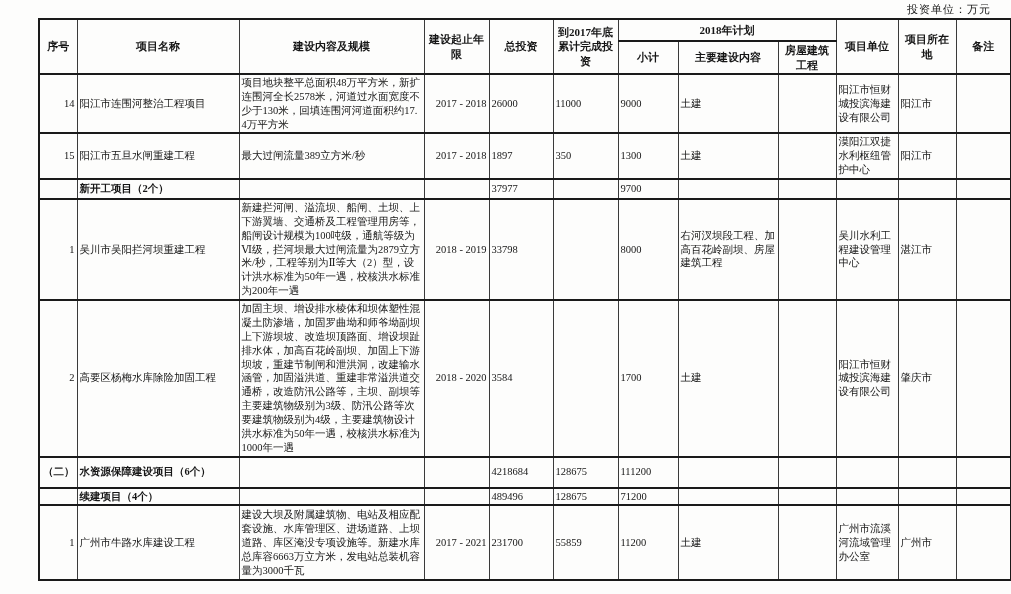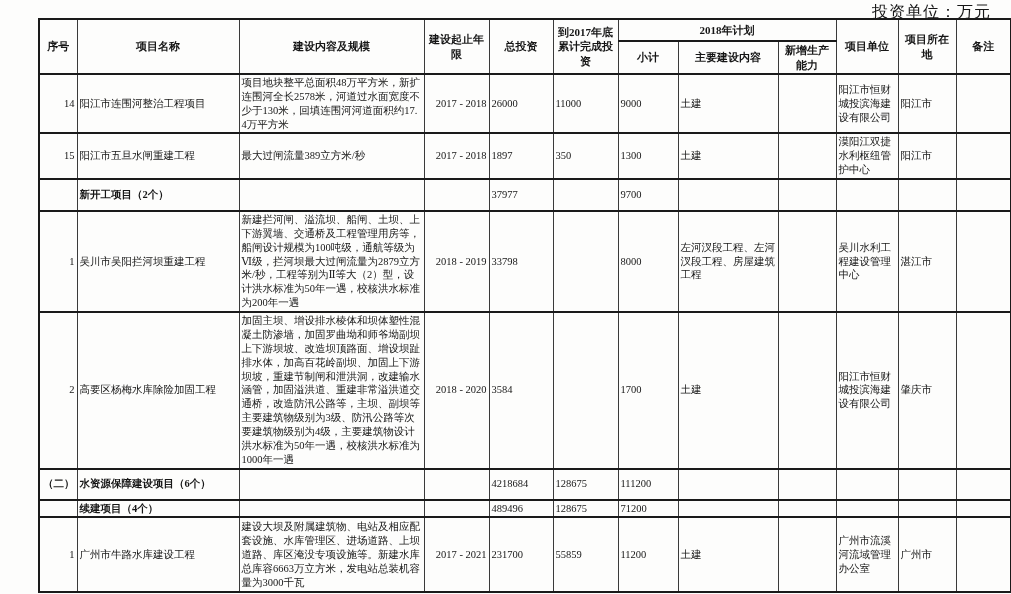--- a/index.html
+++ b/index.html
@@ -7,21 +7,21 @@
     position:relative;
     width:1011px;height:594px;
     background:#fdfdfc;
     font-family:"Liberation Serif","DejaVu Serif",serif;
     color:#161616;
     overflow:hidden;
   }
   .unit-note{
     position:absolute;
     top:2px;right:20px;
-    font-size:16px;
+    font-size:11px;
     letter-spacing:1px;
   }
   table.grid{
     position:absolute;
     left:38px;top:18px;
     width:972px;
     border-collapse:collapse;
     table-layout:fixed;
     font-size:10.5px;
     line-height:1.32;
@@ -39,21 +39,21 @@
   table.grid{border:2px solid #1a1a1a;}
   th{font-weight:bold;text-align:center;font-size:11px;padding:0 1px;}
   .num{font-family:"Liberation Serif","DejaVu Serif",serif;}
   .txt{text-align:left;}
   .ctr{text-align:right;white-space:nowrap;}
   .section .name{font-weight:bold;}
   tr.h22{height:22px;}
   tr.h26{height:26px;}
   tr.h58{height:58px;}
   tr.h37{height:37px;}
-  tr.h32{height:32px;}
+  tr.h32{height:20px;}
   tr.h95{height:95px;}
   tr.h145{height:145px;}
   tr.h31{height:31px;}
   tr.h29{height:16px;}
   tr.h75{height:75px;}
 </style>
 </head>
 <body>
 
 <div class="page">
@@ -84,21 +84,21 @@
         <th rowspan="2">总投资</th>
         <th rowspan="2">到2017年底累计完成投资</th>
         <th colspan="3">2018年计划</th>
         <th rowspan="2">项目单位</th>
         <th rowspan="2">项目所在地</th>
         <th rowspan="2">备注</th>
       </tr>
       <tr class="h26">
         <th>小计</th>
         <th>主要建设内容</th>
-        <th>新增生产能力</th>
+        <th>房屋建筑工程</th>
       </tr>
     </thead>
     <tbody>
 
       <tr class="h58">
         <td class="ctr">14</td>
         <td class="txt name">阳江市连围河整治工程项目</td>
         <td class="txt">项目地块整平总面积48万平方米，新扩连围河全长2578米，河道过水面宽度不少于130米，回填连围河河道面积约17.4万平方米</td>
         <td class="ctr">2017 - 2018</td>
         <td class="num">26000</td>
@@ -142,21 +142,21 @@
       </tr>
 
       <tr class="h95">
         <td class="ctr">1</td>
         <td class="txt name">吴川市吴阳拦河坝重建工程</td>
         <td class="txt">新建拦河闸、溢流坝、船闸、土坝、上下游翼墙、交通桥及工程管理用房等，船闸设计规模为100吨级，通航等级为Ⅵ级，拦河坝最大过闸流量为2879立方米/秒，工程等别为Ⅱ等大（2）型，设计洪水标准为50年一遇，校核洪水标准为200年一遇</td>
         <td class="ctr">2018 - 2019</td>
         <td class="num">33798</td>
         <td class="num"></td>
         <td class="num">8000</td>
-        <td class="txt">左河汊段工程、左河汊段工程、房屋建筑工程</td>
+        <td class="txt">右河汊坝段工程、加高百花岭副坝、房屋建筑工程</td>
         <td class="txt"></td>
         <td class="txt">吴川水利工程建设管理中心</td>
         <td class="txt">湛江市</td>
         <td class="txt"></td>
       </tr>
 
       <tr class="h145">
         <td class="ctr">2</td>
         <td class="txt name">高要区杨梅水库除险加固工程</td>
         <td class="txt">加固主坝、增设排水棱体和坝体塑性混凝土防渗墙，加固罗曲坳和师爷坳副坝上下游坝坡、改造坝顶路面、增设坝趾排水体，加高百花岭副坝、加固上下游坝坡，重建节制闸和泄洪洞，改建输水涵管，加固溢洪道、重建非常溢洪道交通桥，改造防汛公路等，主坝、副坝等主要建筑物级别为3级、防汛公路等次要建筑物级别为4级，主要建筑物设计洪水标准为50年一遇，校核洪水标准为1000年一遇</td>

